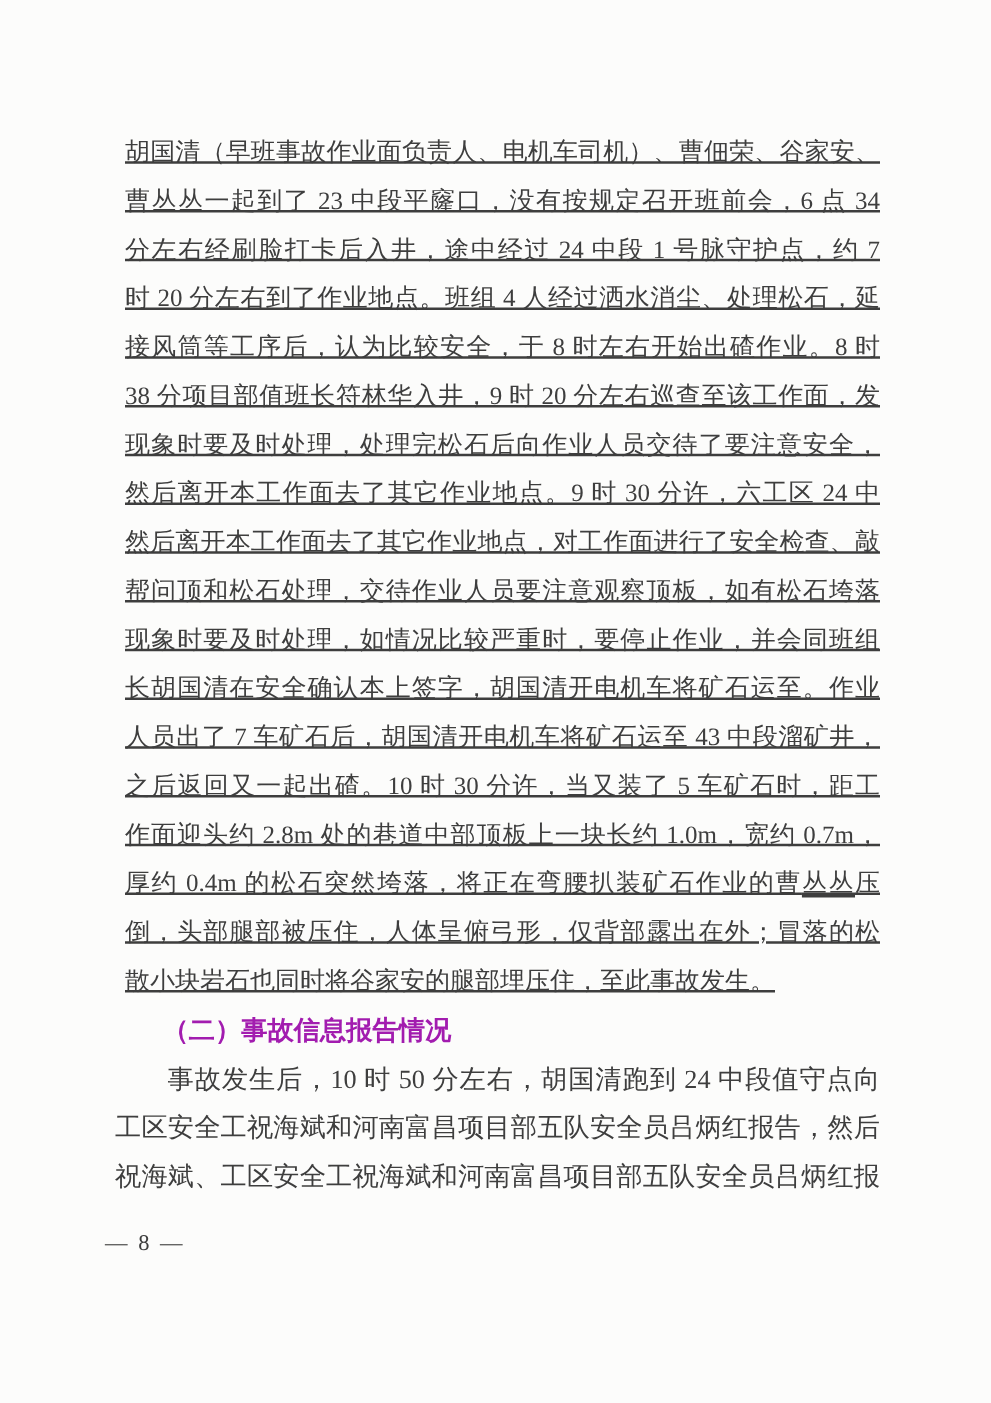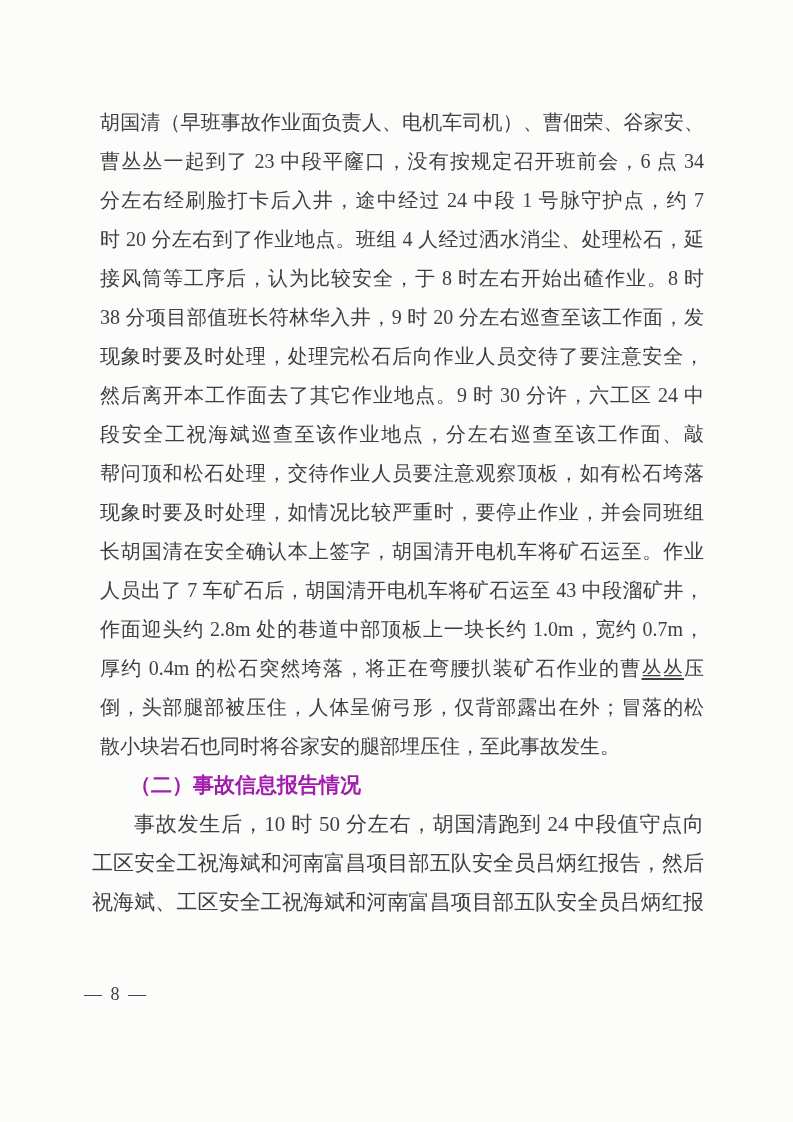--- a/index.html
+++ b/index.html
@@ -32,20 +32,21 @@
     overflow: hidden;
     white-space: normal;
   }
   .para .line:last-child {
     text-align-last: left;
   }
   .p1 {
     margin-left: 100px;
     width: 604px;
     font-size: 20px;
+    text-decoration: underline;
   }
   .heading {
     margin-left: 130px;
     height: 39px;
     line-height: 39px;
     font-size: 21px;
     font-weight: 700;
     color: #a21caf;
   }
   .p2 {
@@ -76,25 +77,26 @@
   <div class="content">
     <div class="para p1">
         <div class="line">胡国清（早班事故作业面负责人、电机车司机）、曹佃荣、谷家安、</div>
         <div class="line">曹丛丛一起到了 23 中段平窿口，没有按规定召开班前会，6 点 34</div>
         <div class="line">分左右经刷脸打卡后入井，途中经过 24 中段 1 号脉守护点，约 7</div>
         <div class="line">时 20 分左右到了作业地点。班组 4 人经过洒水消尘、处理松石，延</div>
         <div class="line">接风筒等工序后，认为比较安全，于 8 时左右开始出碴作业。8 时</div>
         <div class="line">38 分项目部值班长符林华入井，9 时 20 分左右巡查至该工作面，发</div>
         <div class="line">现象时要及时处理，处理完松石后向作业人员交待了要注意安全，</div>
         <div class="line">然后离开本工作面去了其它作业地点。9 时 30 分许，六工区 24 中</div>
-        <div class="line">段安全工祝海斌巡查至该作业地点，分左右巡查至该工作面、敲</div>
+        <div class="line">然后离开本工作面去了其它作业地点，对工作面进行了安全检查、敲</div>
         <div class="line">帮问顶和松石处理，交待作业人员要注意观察顶板，如有松石垮落</div>
         <div class="line">现象时要及时处理，如情况比较严重时，要停止作业，并会同班组</div>
         <div class="line">长胡国清在安全确认本上签字，胡国清开电机车将矿石运至。作业</div>
         <div class="line">人员出了 7 车矿石后，胡国清开电机车将矿石运至 43 中段溜矿井，</div>
+        <div class="line">之后返回又一起出碴。10 时 30 分许，当又装了 5 车矿石时，距工</div>
         <div class="line">作面迎头约 2.8m 处的巷道中部顶板上一块长约 1.0m，宽约 0.7m，</div>
         <div class="line"><span class="">厚约 0.4m 的松石突然垮落，将正在弯腰扒装矿石作业的曹</span><span class="u">丛丛</span><span class="">压</span></div>
         <div class="line">倒，头部腿部被压住，人体呈俯弓形，仅背部露出在外；冒落的松</div>
         <div class="line">散小块岩石也同时将谷家安的腿部埋压住，至此事故发生。</div>
       </div>
     <div class="heading">（二）事故信息报告情况</div>
     <div class="para p2">
         <div class="line">事故发生后，10 时 50 分左右，胡国清跑到 24 中段值守点向六</div>
         <div class="line">工区安全工祝海斌和河南富昌项目部五队安全员吕炳红报告，然后</div>
         <div class="line">祝海斌、工区安全工祝海斌和河南富昌项目部五队安全员吕炳红报告</div>

